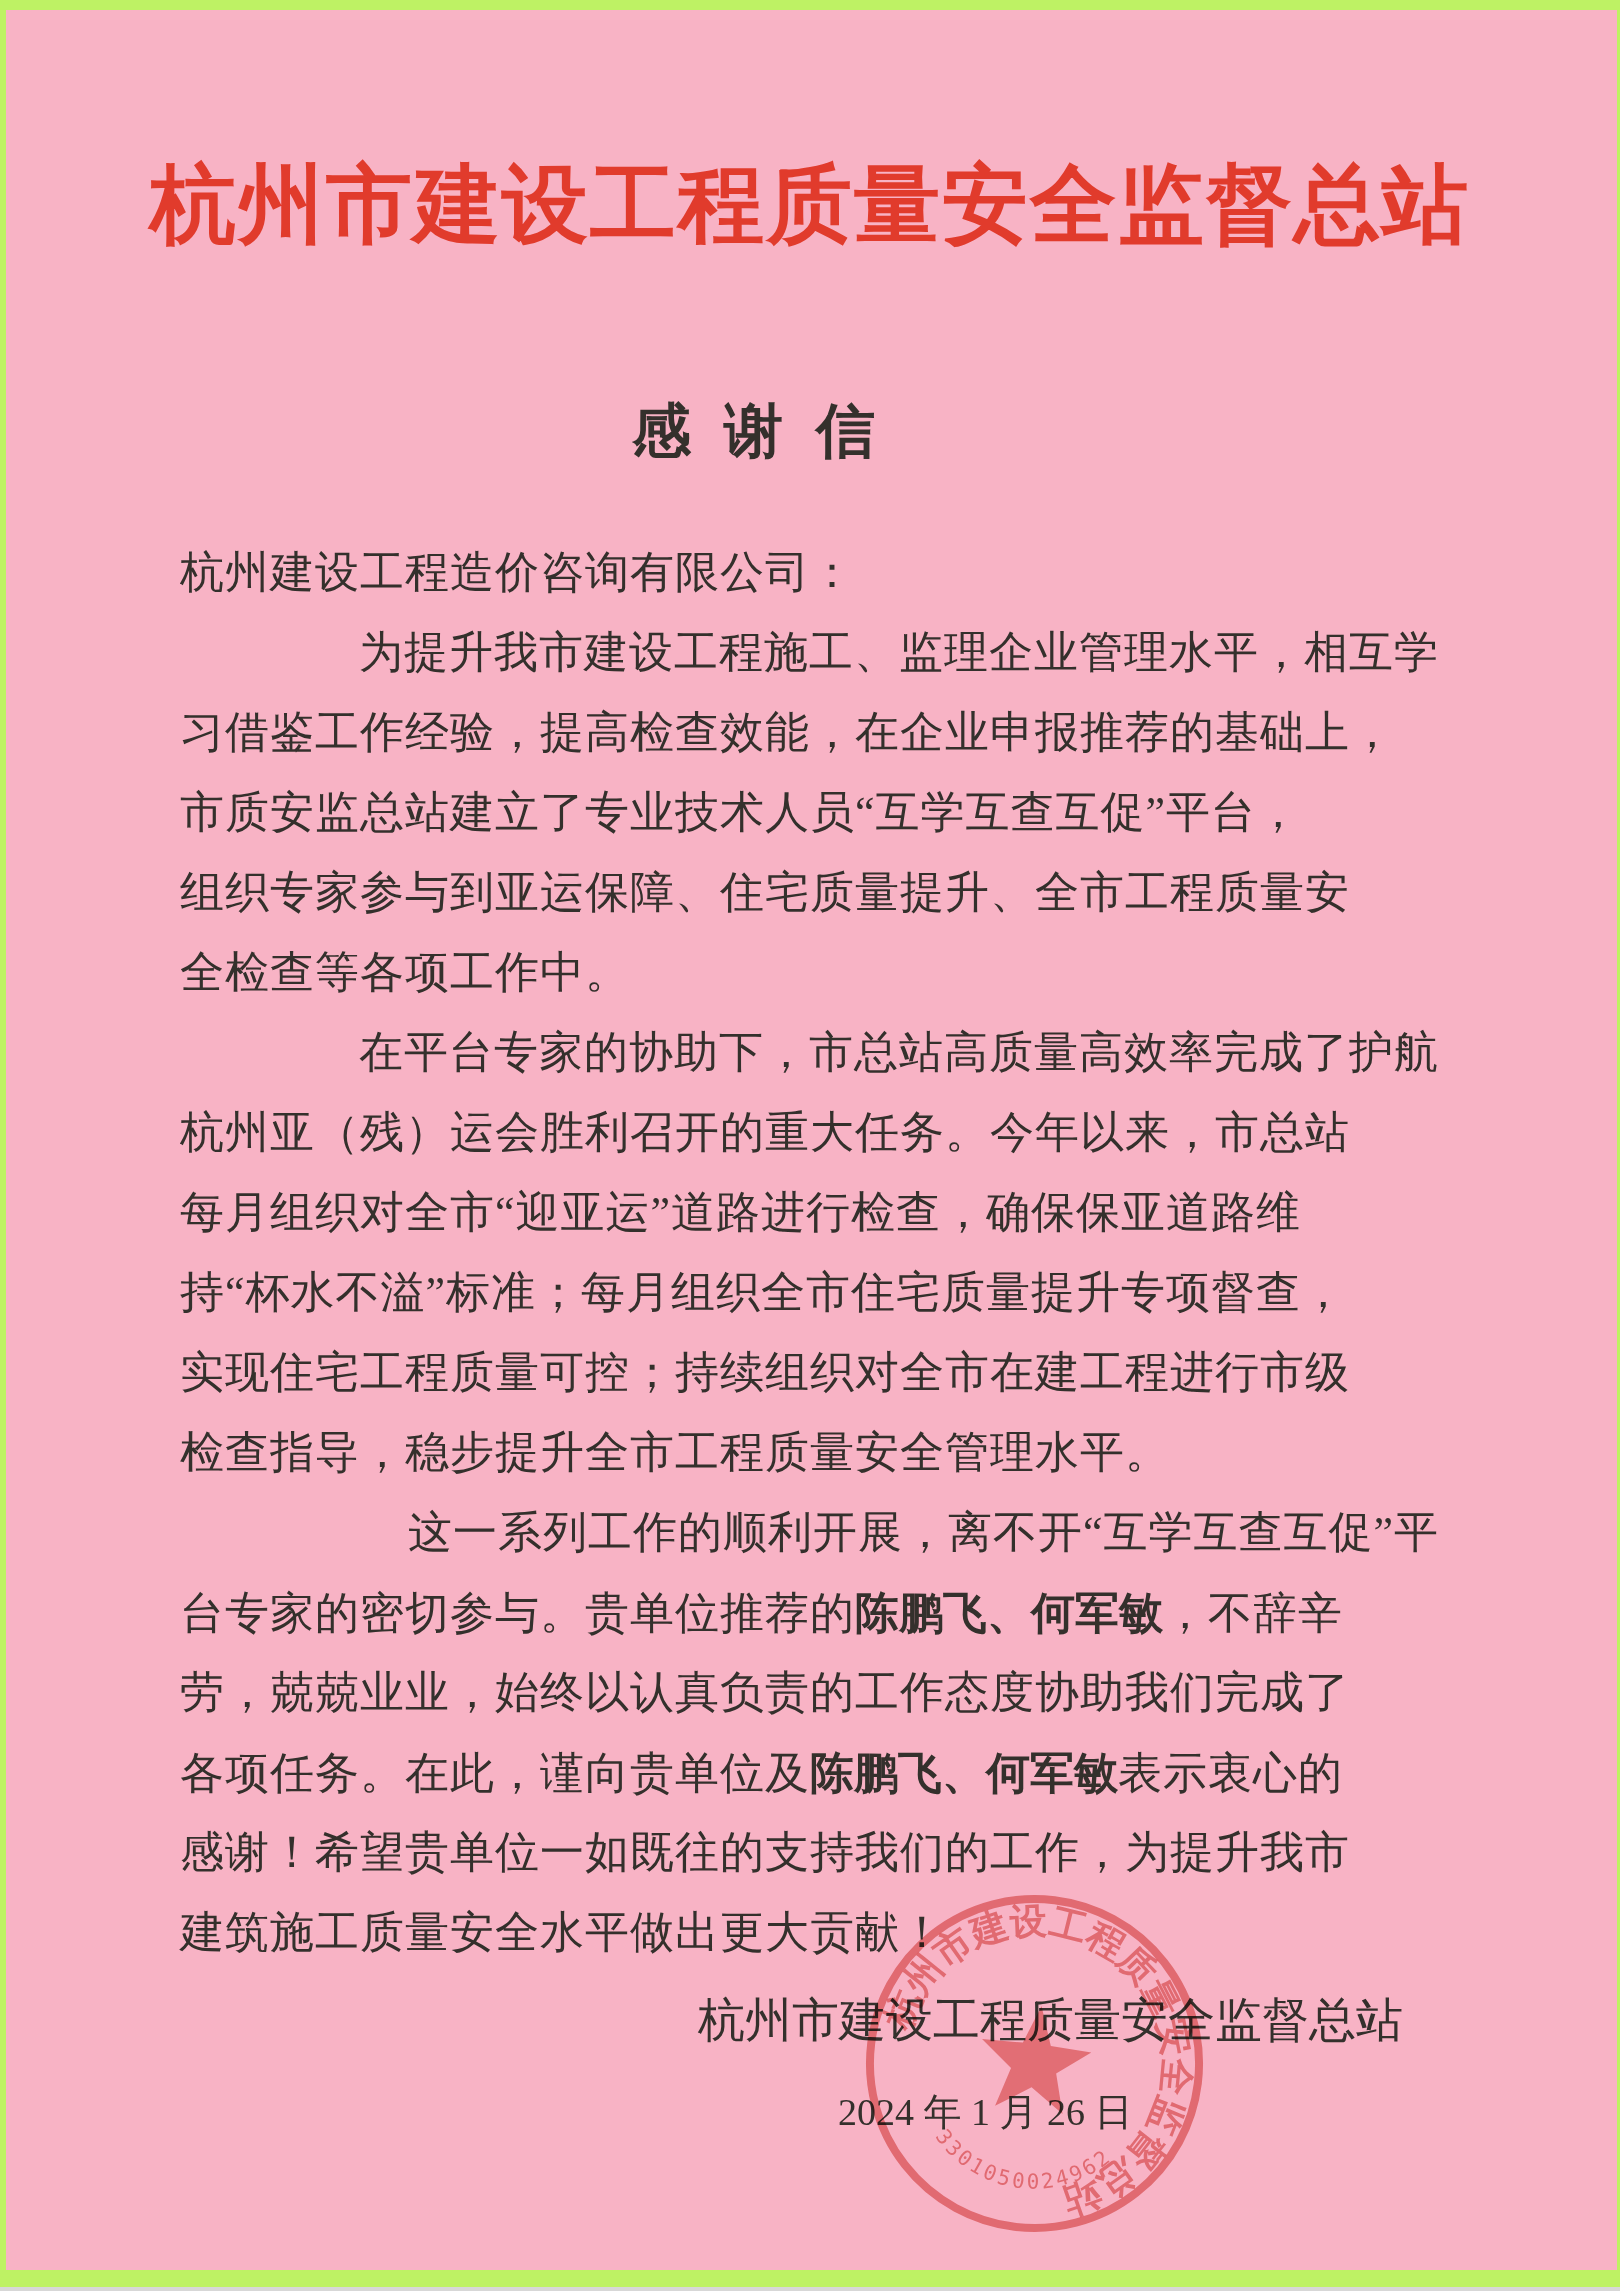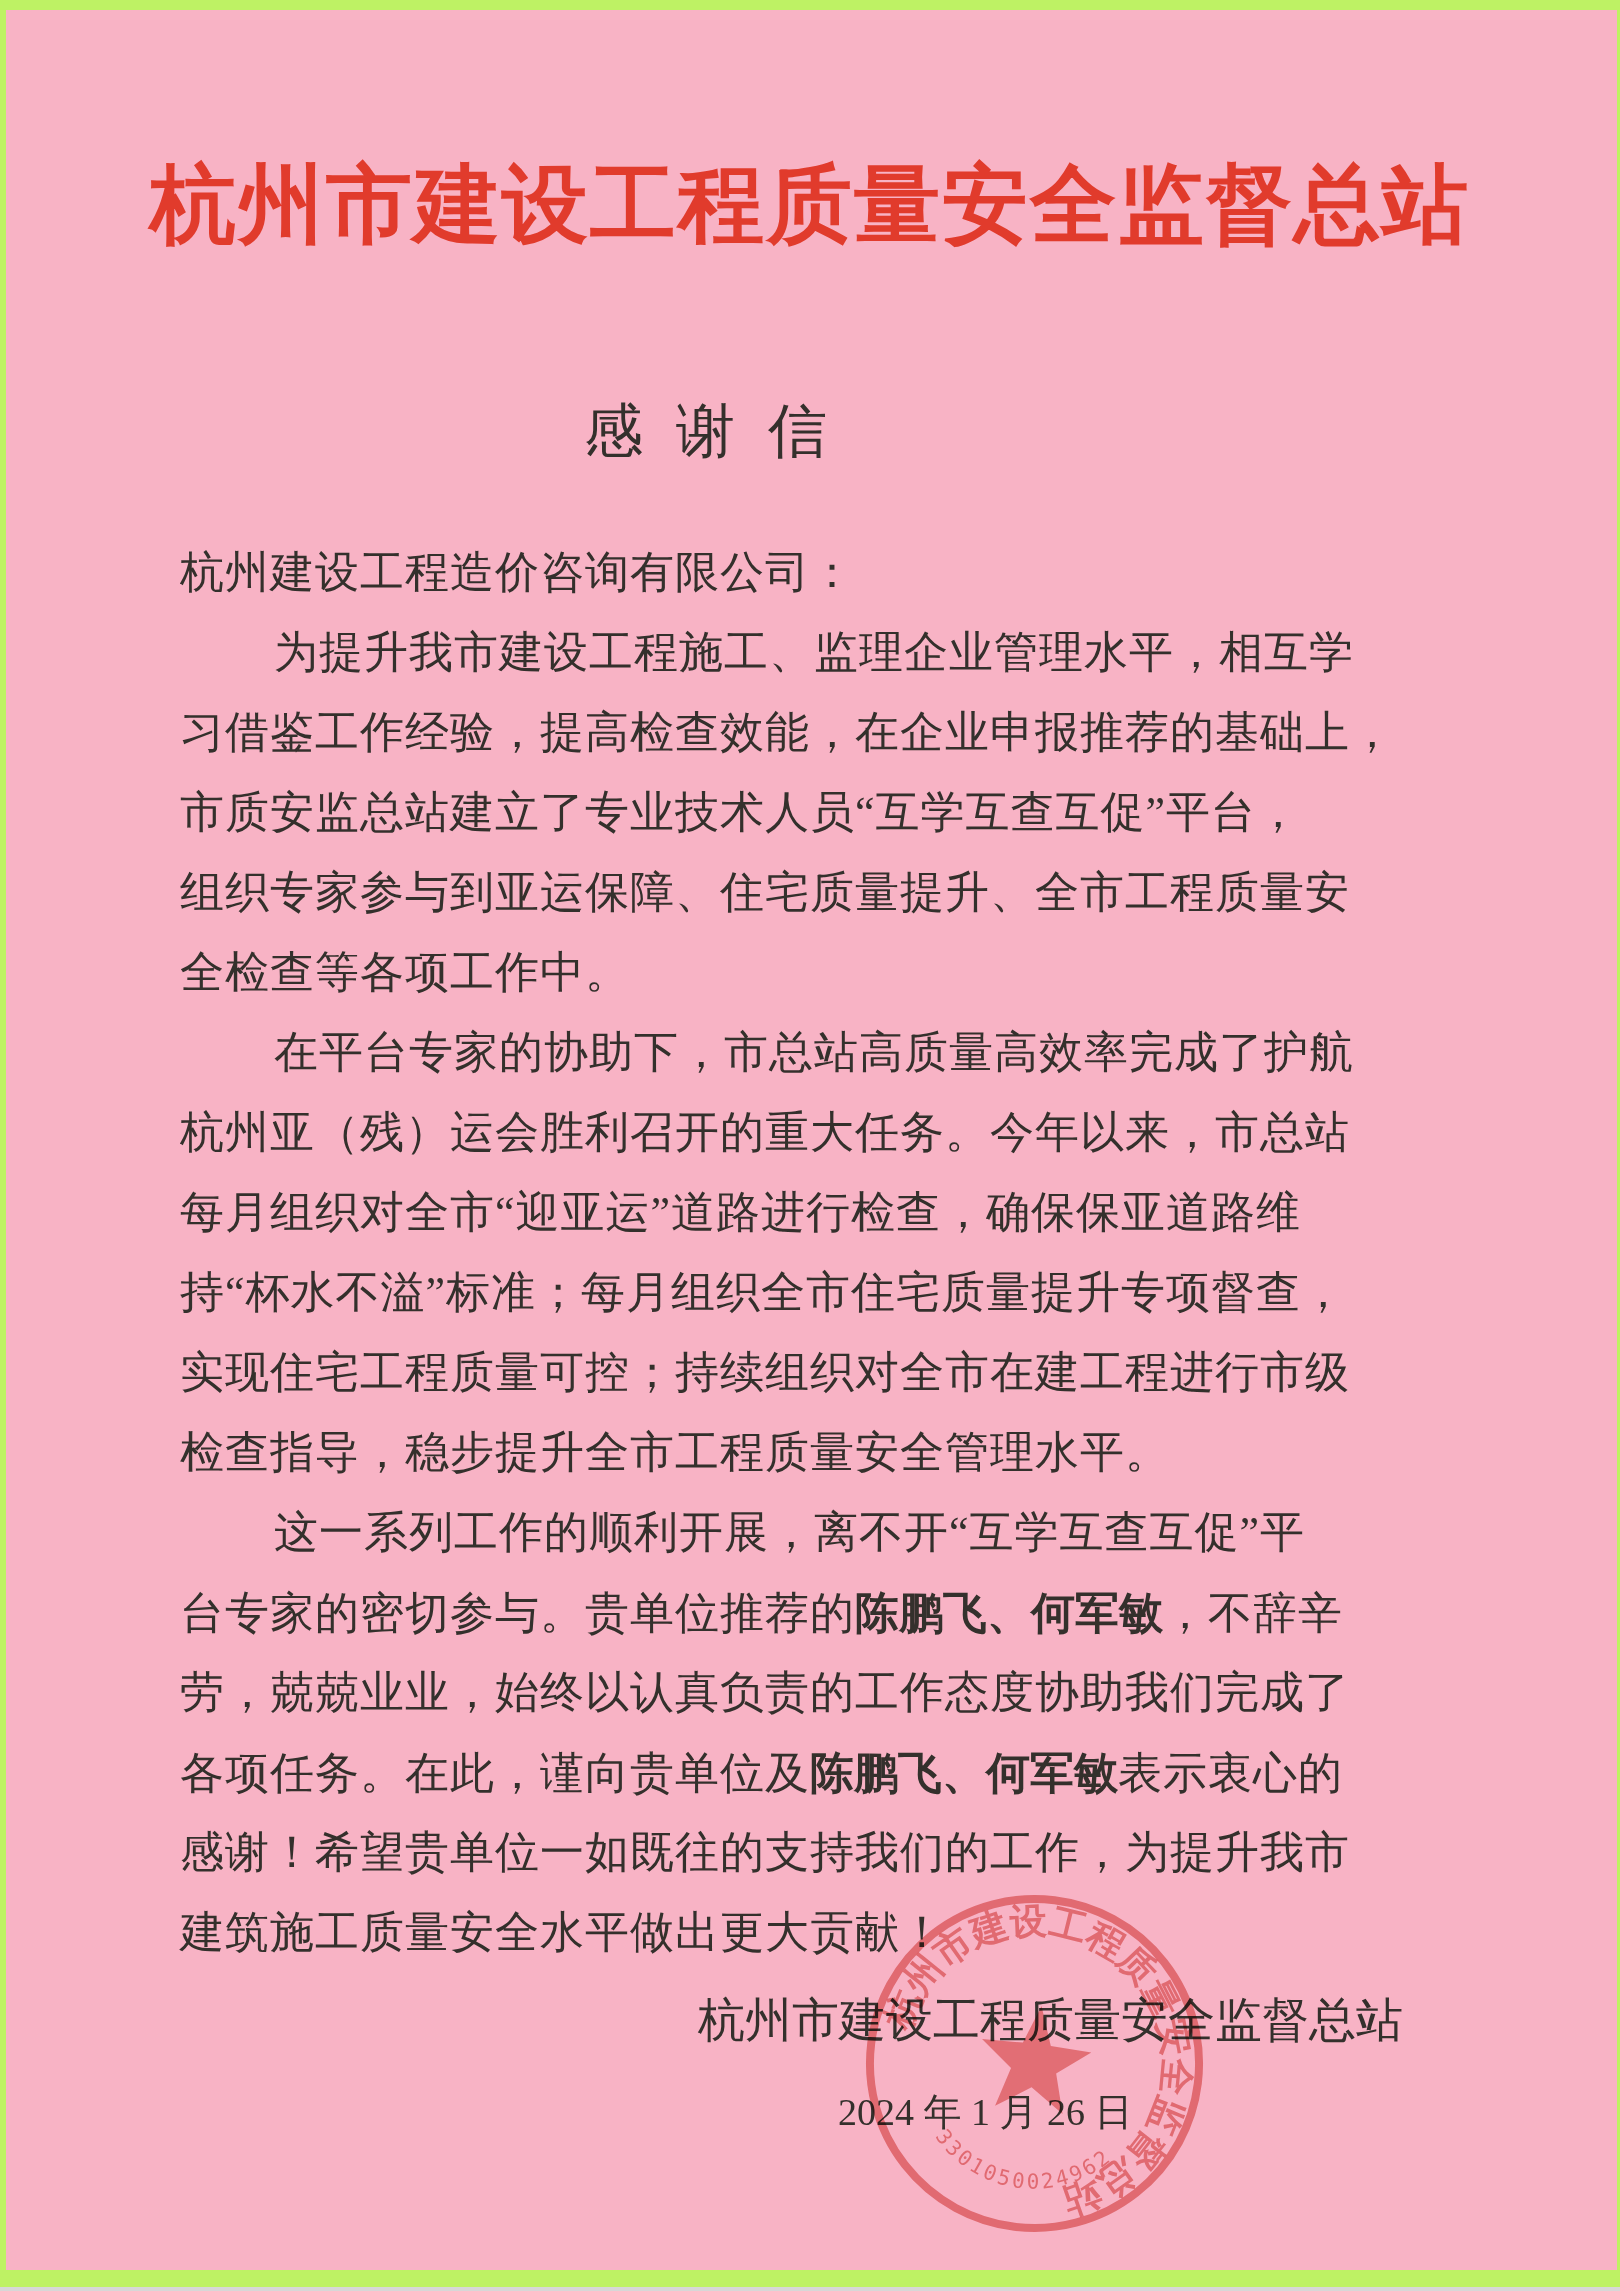--- a/index.html
+++ b/index.html
@@ -29,41 +29,41 @@
     left:0;right:0;top:147px;
     text-align:center;
     font-size:86px;
     font-weight:700;
     letter-spacing:2px;
     color:var(--title-red);
     white-space:nowrap;
   }
   .letter-title{
     position:absolute;
-    left:584px;top:392px;
+    left:632px;top:392px;
     font-size:59px;
-    font-weight:400;
+    font-weight:700;
     letter-spacing:33px;
     color:var(--ink);
     white-space:nowrap;
   }
   .body-block{
     position:absolute;
     left:180px;top:533px;
     width:1259px;
     color:var(--ink);
     font-size:44px;
     letter-spacing:1px;
   }
   .line{
     height:80px;
     line-height:80px;
     white-space:nowrap;
   }
-  .line.indent{ padding-left:94px; }
+  .line.indent{ padding-left:94px;text-align:right; }
   .run.bold{
     font-weight:700;
     font-family:"Liberation Sans","DejaVu Sans",sans-serif;
     letter-spacing:0;
   }
   .signature{
     position:absolute;
     left:698px;top:1980px;
     height:80px;line-height:80px;
     font-size:47px;

